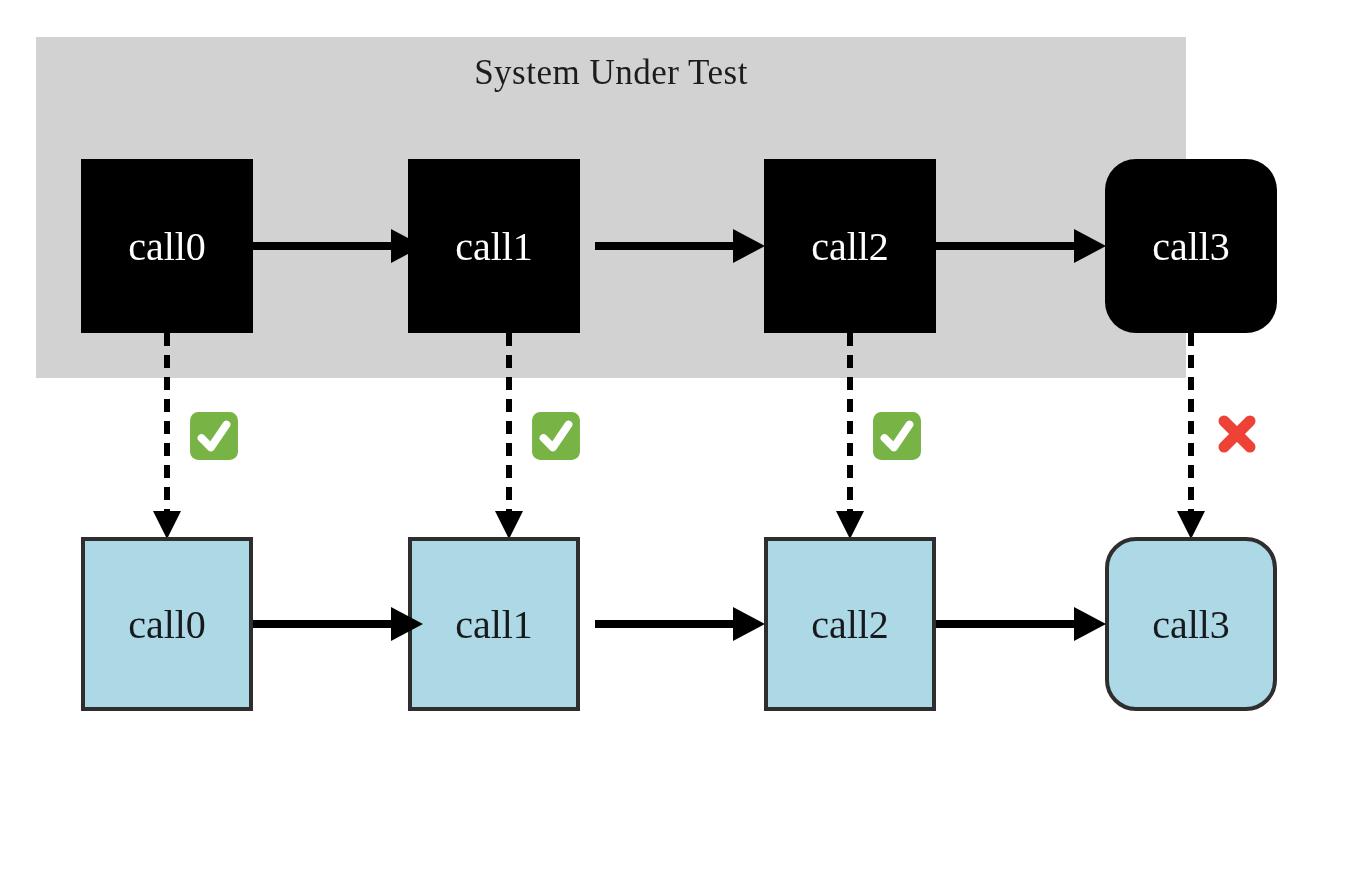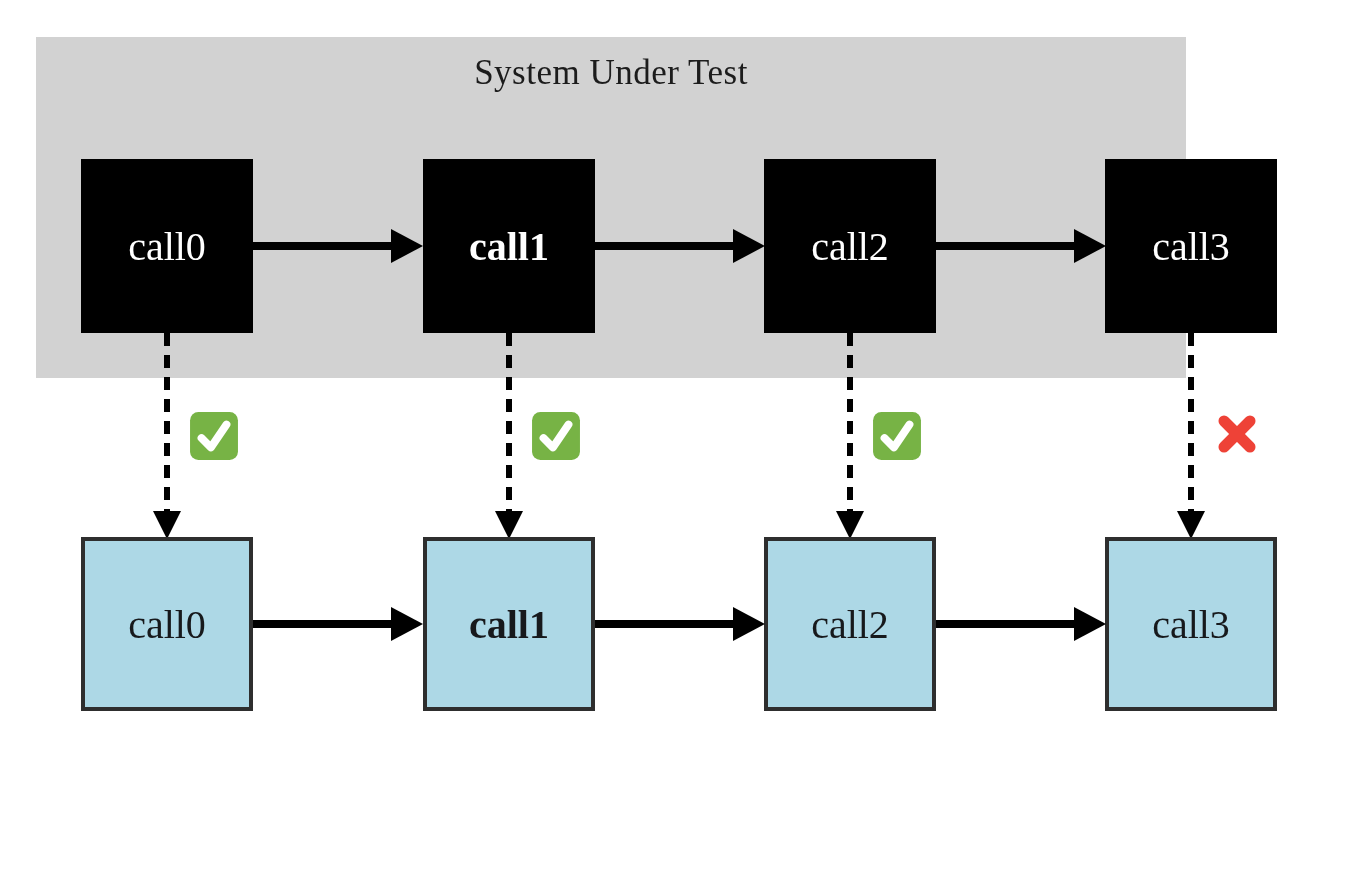--- a/index.html
+++ b/index.html
@@ -50,23 +50,23 @@
     background: #000000;
     color: #ffffff;
   }
   .model-node {
     top: 537px;
     background: #add8e6;
     border: 4px solid #2e2e2e;
     color: #17191c;
   }
   .nx0 { left: 81px; text-align: center; }
-  .nx1 { left: 423px; font-weight: bold; }
+  .nx1 { left: 408px; }
   .nx2 { left: 764px; align-items: center; }
-  .nx3 { left: 1105px; }
+  .nx3 { left: 1105px; border-radius: 31px; }
 
   
   .harrow {
     position: absolute;
     width: 170px;
     height: 34px;
   }
   .harrow .shaft {
     position: absolute;
     left: 0;

